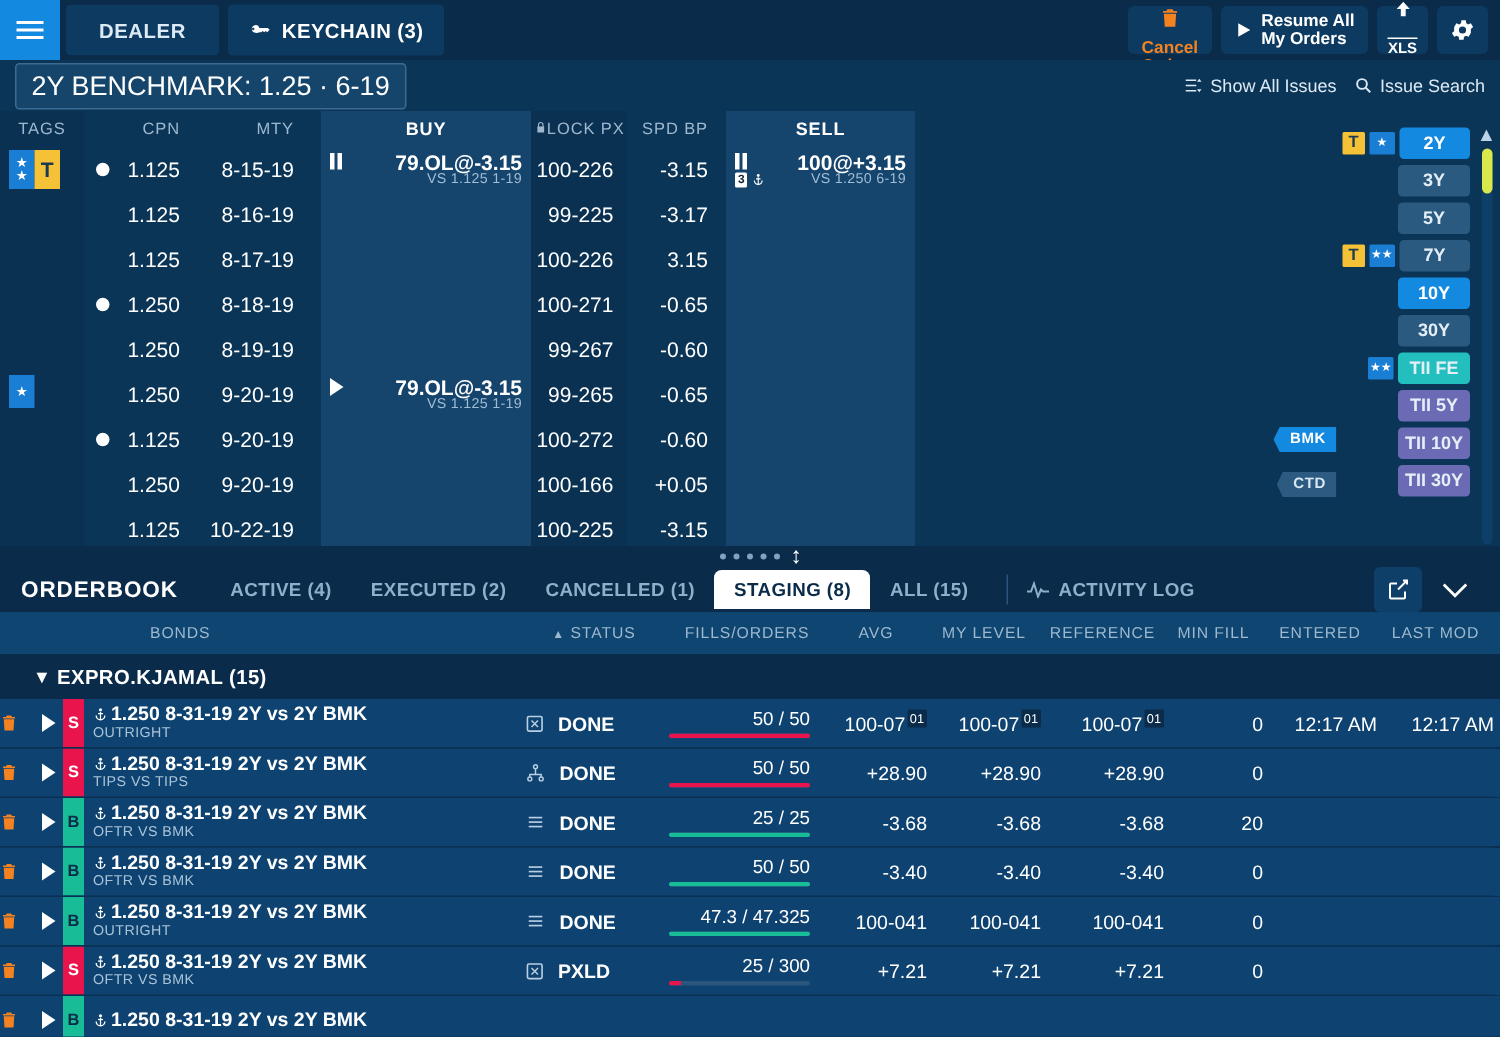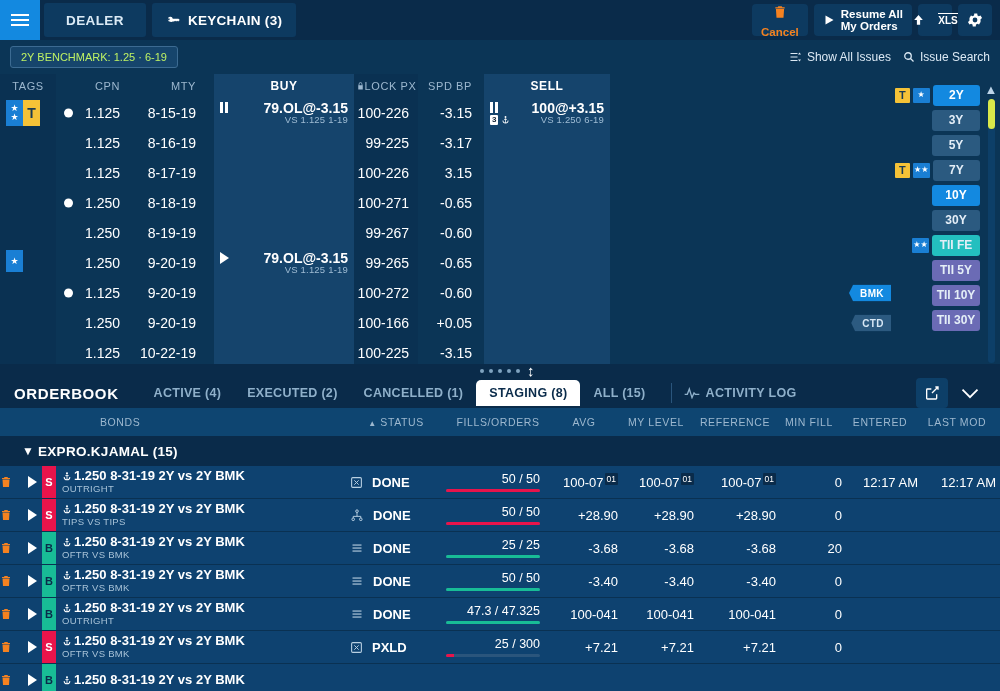--- a/index.html
+++ b/index.html
@@ -23,28 +23,28 @@
   .modebtn.timer { background:#0b5e9e; color:#fff; }
   .modebtn.dealer { background:#0d3a60; }
   .keychain { margin:3px 0 3px 6px; padding:0 14px; background:#0d3a60; border-radius:3px;
               display:flex; align-items:center; gap:7px; font-size:13.5px; font-weight:bold;
               letter-spacing:.3px; cursor:pointer; }
   .topright { margin-left:auto; display:flex; align-items:center; gap:6px; padding:0 8px; }
   .tbtn { background:#0d3a60; border-radius:4px; height:32px; display:flex; align-items:center;
           gap:6px; padding:0 9px; cursor:pointer; font-size:11.5px; font-weight:bold; line-height:12px; }
   .tbtn.cancel { color:#f58220;flex-direction:column; }
   .tbtn .lbl2 { display:flex; flex-direction:column; }
-  .xlsbtn { width:34px; justify-content:center; flex-direction:row; gap:13px; }
+  .xlsbtn { width:34px; justify-content:center; flex-direction:column; gap:13px; }
   .xlsbtn .xlstxt { font-size:10px; font-weight:bold; border-top:1.5px solid #fff; padding-top:1px; }
 
   
   .blotter { position:relative; height:338px; background:#0b3556; }
   .bkrow { height:34px; display:flex; align-items:center; padding:0 10px; }
   .benchpill { background:#16456c; border:1px solid #3c6b92; border-radius:3px;
-               padding:4px 10px; font-size:11px; color:#bef264; cursor:pointer; }
+               padding:4px 10px; font-size:18px; color:#ffffff; cursor:pointer; }
   .bkright { margin-left:auto; display:flex; gap:12px; align-items:center; }
   .bklink { display:flex; align-items:center; gap:5px; font-size:12px; color:#dce9f4; cursor:pointer; }
 
   table.grid { width:895px; border-collapse:collapse; table-layout:fixed; }
   table.grid th { font-size:11px; font-weight:normal; color:#9db8cf; letter-spacing:.6px;
                   height:24px; vertical-align:middle; }
   .th-buy { background:#18bc96; color:#fff !important; font-weight:bold !important; font-size:12px !important; }
   .th-sell { background:#e8144b; color:#fff !important; font-weight:bold !important; font-size:12px !important; }
   .th-lock { color:#9db8cf; }
   table.grid td { height:30px; font-size:14px; vertical-align:middle; }

